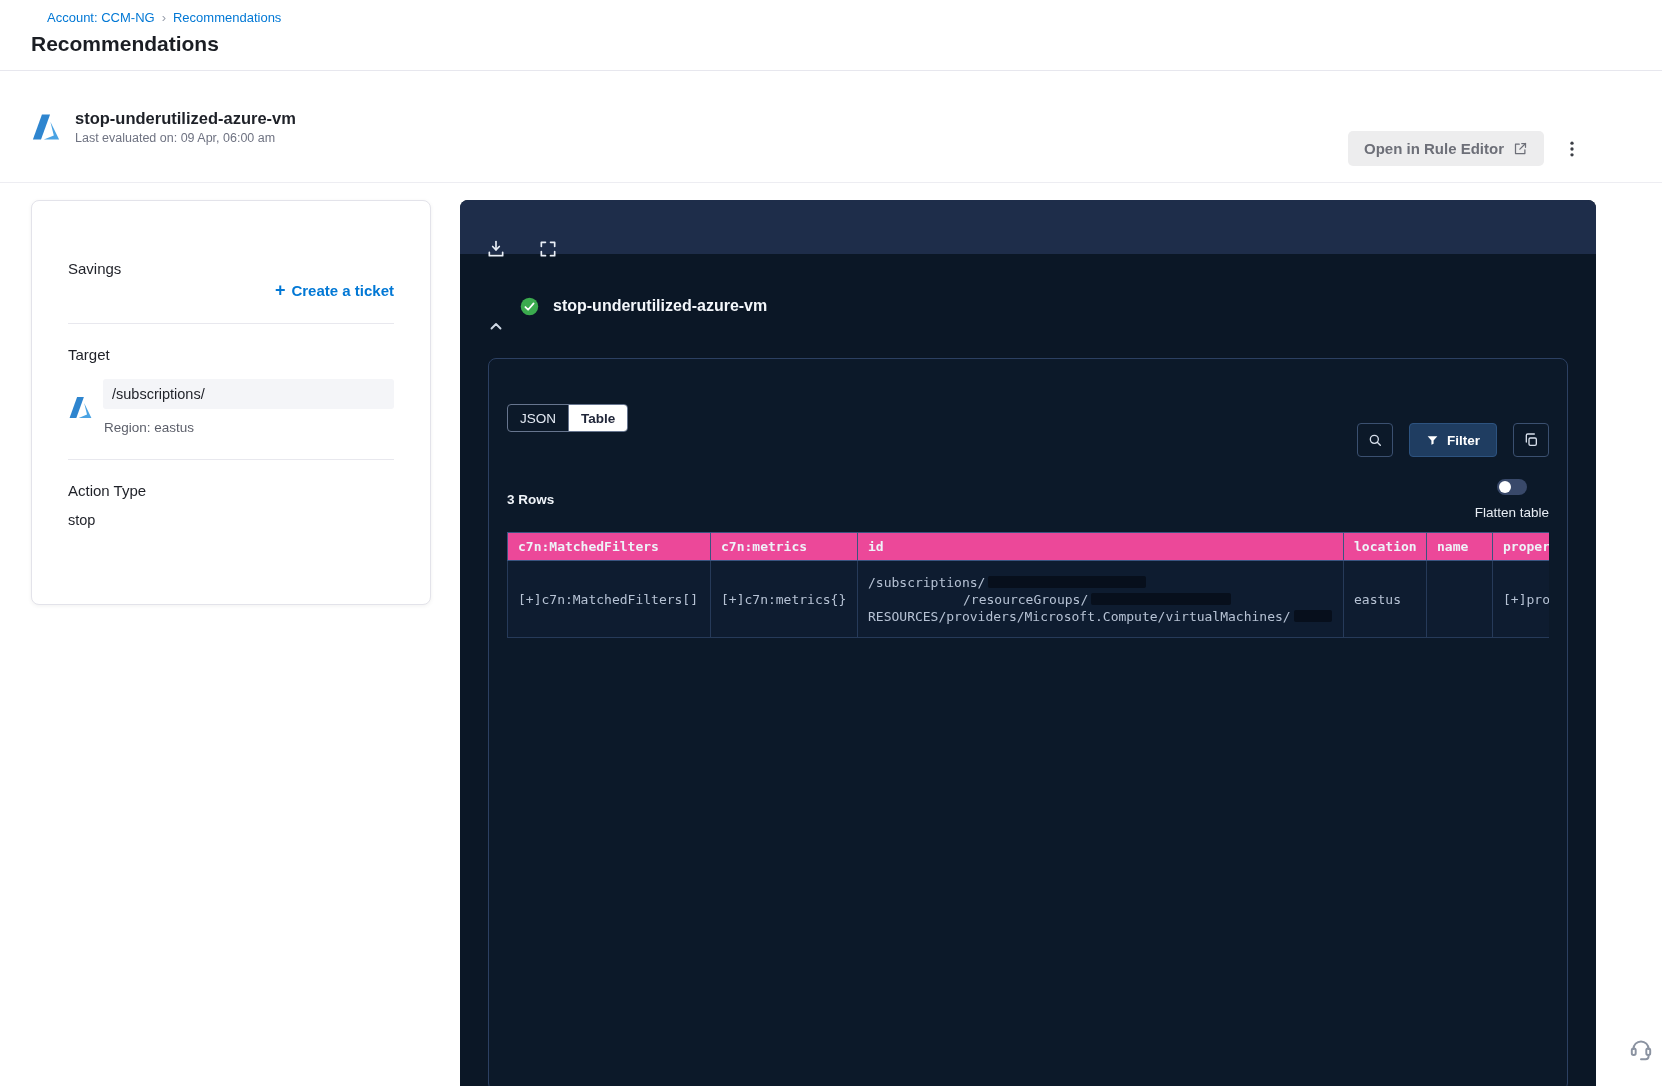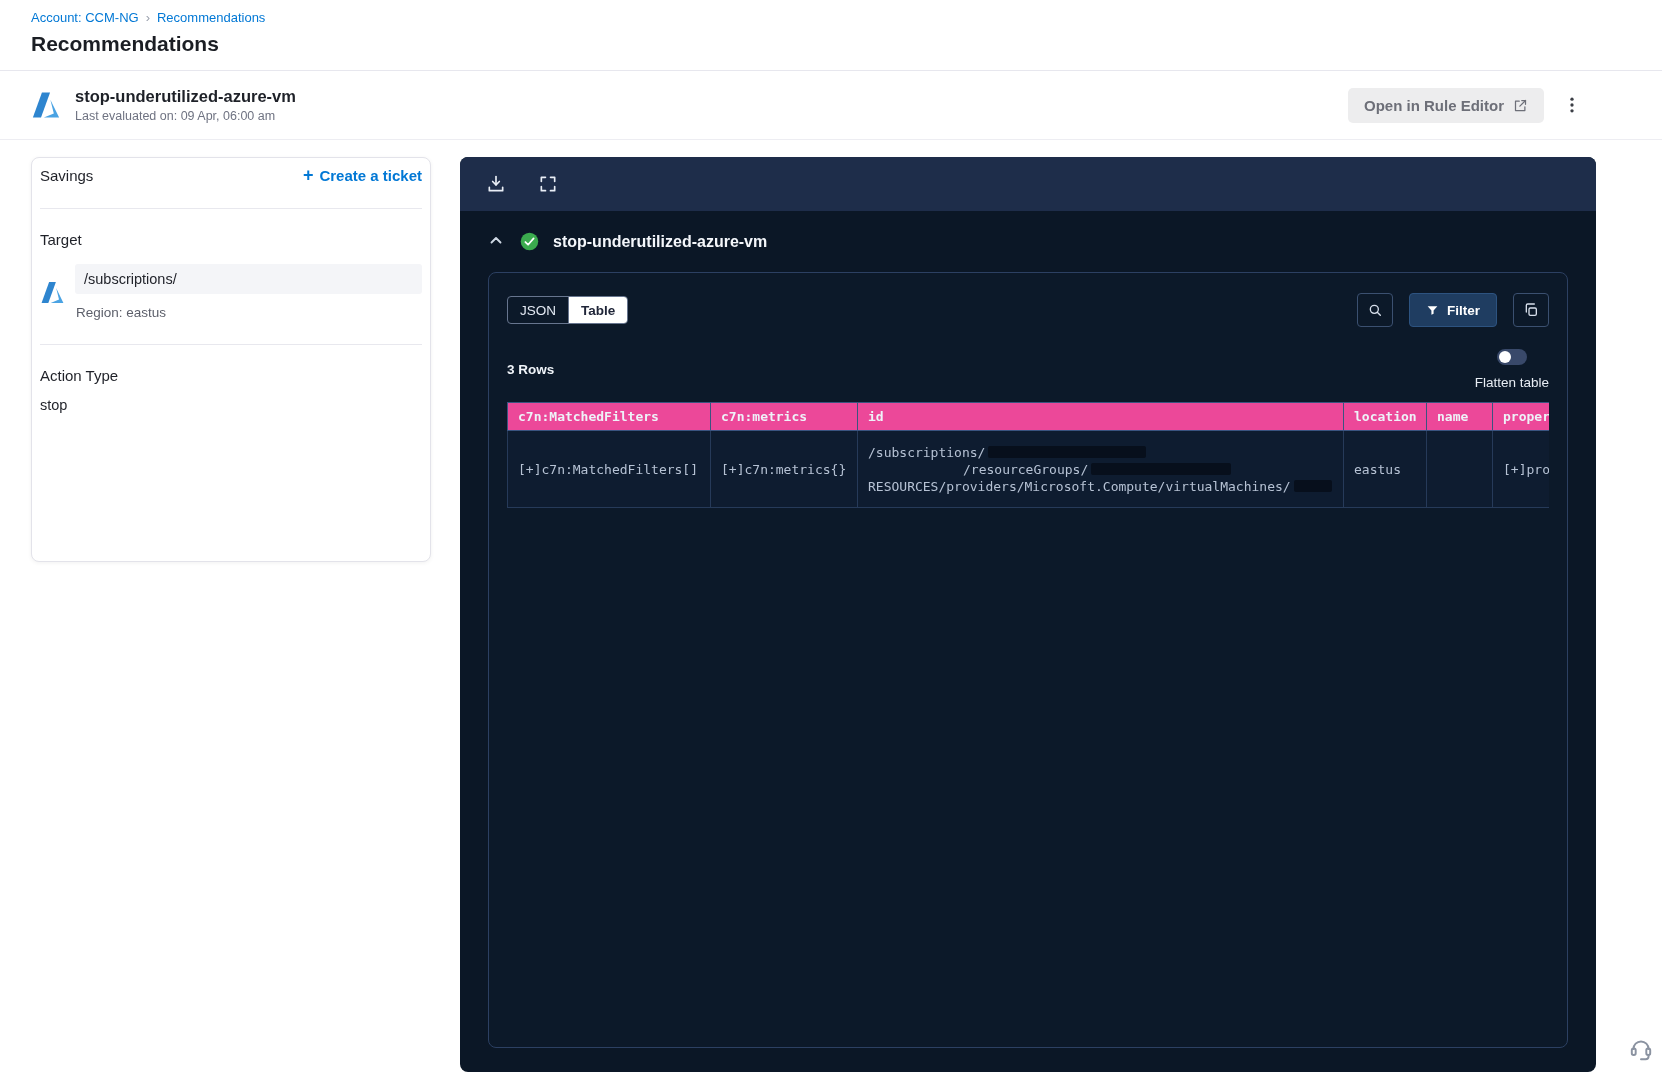--- a/index.html
+++ b/index.html
@@ -5,45 +5,45 @@
   * { box-sizing: border-box; margin: 0; padding: 0; }
   html,body { width: 1662px; height: 1086px; }
   body {
     font-family: "Liberation Sans", sans-serif;
     background: #ffffff;
     color: #1c1f26;
     position: relative;
     overflow: hidden;
   }
   a { text-decoration: none; cursor: pointer; }
-  button { font-family: "Liberation Sans", sans-serif; cursor: pointer; background: none; border: none; }
+  button { font-family: "Liberation Sans", sans-serif; cursor: pointer; background: none; border: none; margin-top: 44px; }
 
   
   .topbar { padding: 10px 31px 0 31px; border-bottom: 1px solid #e7e7ee; }
-  .breadcrumb { font-size: 13px; display: flex; align-items: center; gap: 7px; }
+  .breadcrumb { font-size: 13px; display: flex; align-items: center; gap: 7px; margin-left: 16px; }
   .breadcrumb a { color: #0278d5; }
   .crumb-sep { color: #9aa0ad; font-size: 13px; }
   .page-title { font-size: 21px; font-weight: 700; color: #1b1e24; margin: 7px 0 14px; }
 
   
   .rule-header { display: flex; align-items: center; gap: 14px; padding: 16px 76px 16px 31px; border-bottom: 1px solid #ededf2; }
   .azure-logo { width: 30px; height: 30px; flex: 0 0 auto; }
   .rule-head-text { display: flex; flex-direction: column; gap: 3px; }
   .rule-title { font-size: 16.5px; font-weight: 700; color: #1e2128; }
   .rule-sub { font-size: 12.5px; color: #6f7382; }
   .spacer { flex: 1; }
   .rule-editor-btn { display: flex; align-items: center; gap: 9px; background: #ededee; color: #6d6f78; font-size: 15px; font-weight: 600; padding: 9px 16px; border-radius: 5px; }
   .rule-editor-btn svg { width: 15px; height: 15px; }
   .kebab-btn { width: 28px; height: 30px; display: flex; align-items: center; justify-content: center; color: #3c3f46; }
 
   
   .content { display: flex; align-items: flex-start; gap: 29px; padding: 17px 66px 0 31px; }
 
   
-  .card { width: 400px; min-height: 405px; background: #fff; border: 1px solid #e3e3ea; border-radius: 8px; box-shadow: 0 1px 4px rgba(0,0,0,.06); padding: 8px; flex: 0 0 auto; }
+  .card { width: 400px; min-height: 405px; background: #fff; border: 1px solid #e3e3ea; border-radius: 8px; box-shadow: 0 1px 4px rgba(0,0,0,.06); padding: 36px; flex: 0 0 auto; }
   .card-row1 { display: flex; justify-content: space-between; align-items: center; }
   .savings-label, .section-label { font-size: 15px; color: #1f2128; font-weight: 400; }
   .create-ticket { display: flex; align-items: center; gap: 6px; color: #0278d5; font-size: 15px; font-weight: 700; }
   .create-ticket .plus { font-size: 18px; font-weight: 700; line-height: 1; }
   .savings-line { display: flex; align-items: center; gap: 10px; margin-top: 15px; }
   .savings-amount { font-size: 19px; font-weight: 700; color: #2bab49; }
   .savings-badge { background: #ece9f8; color: #5d53b5; font-size: 12.5px; padding: 3px 8px; border-radius: 4px; }
   .card hr { border: none; border-top: 1px solid #e8e8ee; margin: 24px 0 22px; }
   .target-row { display: flex; align-items: center; gap: 10px; margin-top: 16px; }
   .azure-small { width: 25px; height: 25px; flex: 0 0 auto; }

